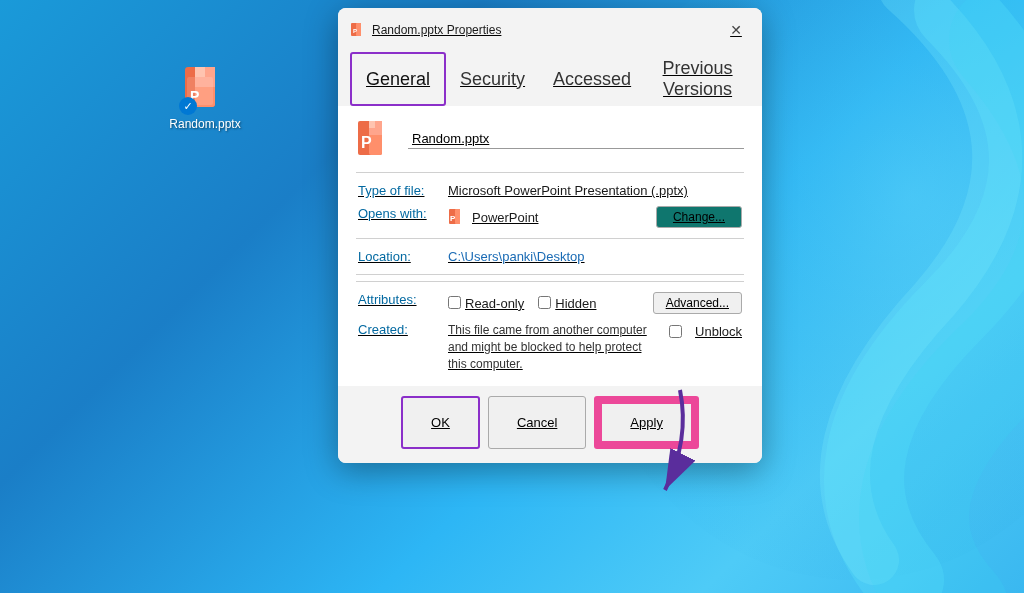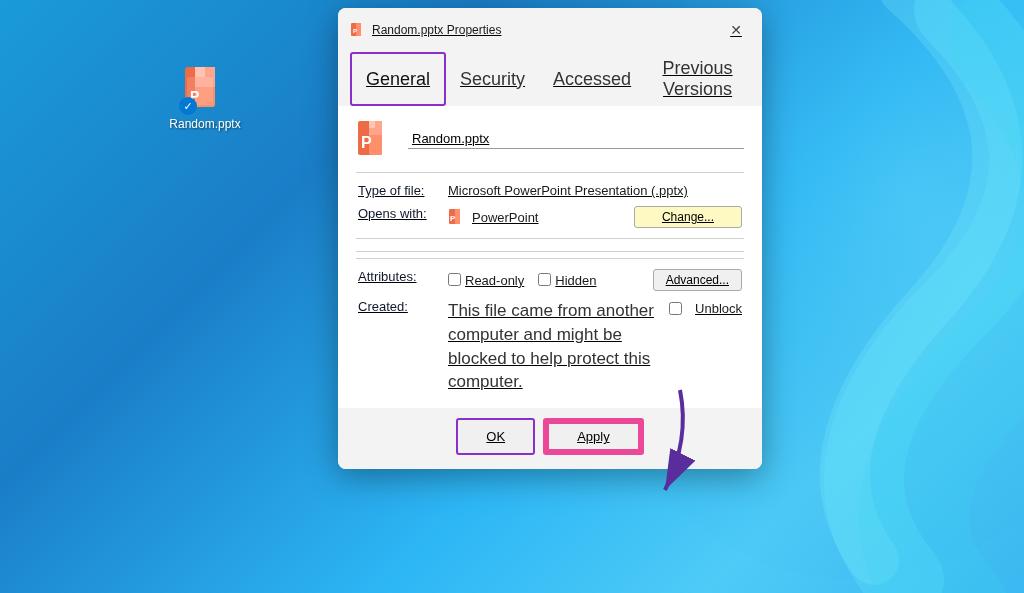--- a/index.html
+++ b/index.html
@@ -166,21 +166,21 @@
       border-collapse: collapse;
     }
 
     .prop-table td {
       padding: 4px 2px;
       vertical-align: top;
       font-size: 13px;
     }
 
     .prop-label {
-      color: #0f172a;
+      color: #0369a1;
       width: 90px;
       white-space: nowrap;
       padding-right: 8px;
     }
 
     .prop-value {
       color: #1a1a1a;
     }
 
     .prop-value.blue {
@@ -194,23 +194,23 @@
     }
 
     .opens-with-row {
       display: flex;
       align-items: center;
       gap: 6px;
     }
 
     .change-btn {
       margin-left: auto;
-      padding: 3px 27px;
+      padding: 3px 16px;
       border: 1px solid #aaa;
-      background: #fef9c3;
+      background: #0f766e;
       border-radius: 3px;
       cursor: pointer;
       font-size: 12px;
     }
 
     
     .attributes-row {
       display: flex;
       align-items: center;
       gap: 14px;
@@ -241,21 +241,21 @@
     }
 
     
     .security-row {
       display: flex;
       align-items: flex-start;
       gap: 8px;
     }
 
     .security-text {
-      font-size: 17px;
+      font-size: 12px;
       color: #333;
       flex: 1;
       line-height: 1.4;
     }
 
     .unblock-label {
       display: flex;
       align-items: center;
       gap: 13px;
       font-size: 13px;
@@ -268,34 +268,34 @@
     .dialog-footer {
       display: flex;
       justify-content: center;
       gap: 8px;
       padding: 10px 18px 14px 18px;
       background: #f3f3f3;
       border-radius: 0 0 8px 8px;
     }
 
     .footer-btn {
-      padding: 5px 28px;
+      padding: 11px 28px;
       border: 1px solid #aaa;
       background: #f0f0f0;
       border-radius: 3px;
       cursor: pointer;
       font-size: 13px;
     }
 
     .footer-btn.ok {
       border: 2px solid #8b2fc9;
     }
 
     .footer-btn.apply {
-      border: 6px solid #ec4899;
+      border: 8px solid #ec4899;
     }
 
     
     .ppt-icon-desktop {
       position: relative;
       width: 48px;
       height: 48px;
     }
 
     .checkmark-badge {
@@ -404,20 +404,24 @@
             </div>
           </td>
         </tr>
       </tbody>
         </table>
 
       <hr class="divider">
 
       <table class="prop-table">
         <tbody>
+            <tr>
+          <td class="prop-label">Location:</td>
+          <td class="prop-value blue">C:\Users\panki\Desktop</td>
+        </tr>
       </tbody>
         </table>
 
       <hr class="divider">
 
 
       <hr class="divider">
 
       <table class="prop-table">
         <tbody>
@@ -449,20 +453,21 @@
             </div>
           </td>
         </tr>
       </tbody>
         </table>
 
     </div>
 
     <div class="dialog-footer">
       <button class="footer-btn ok">OK</button>
+      <button class="footer-btn">Cancel</button>
       <button class="footer-btn apply">Apply</button>
     </div>
 
   </div>
 
   <svg style="position:absolute; left:620px; top:380px; pointer-events:none;" width="90" height="120" viewBox="0 0 90 120" xmlns="http://www.w3.org/2000/svg">
     <defs>
       <marker id="arrowhead" markerWidth="10" markerHeight="7" refX="10" refY="3.5" orient="auto">
         <polygon points="0 0, 10 3.5, 0 7" fill="#5a2d9c"></polygon>
       </marker>

